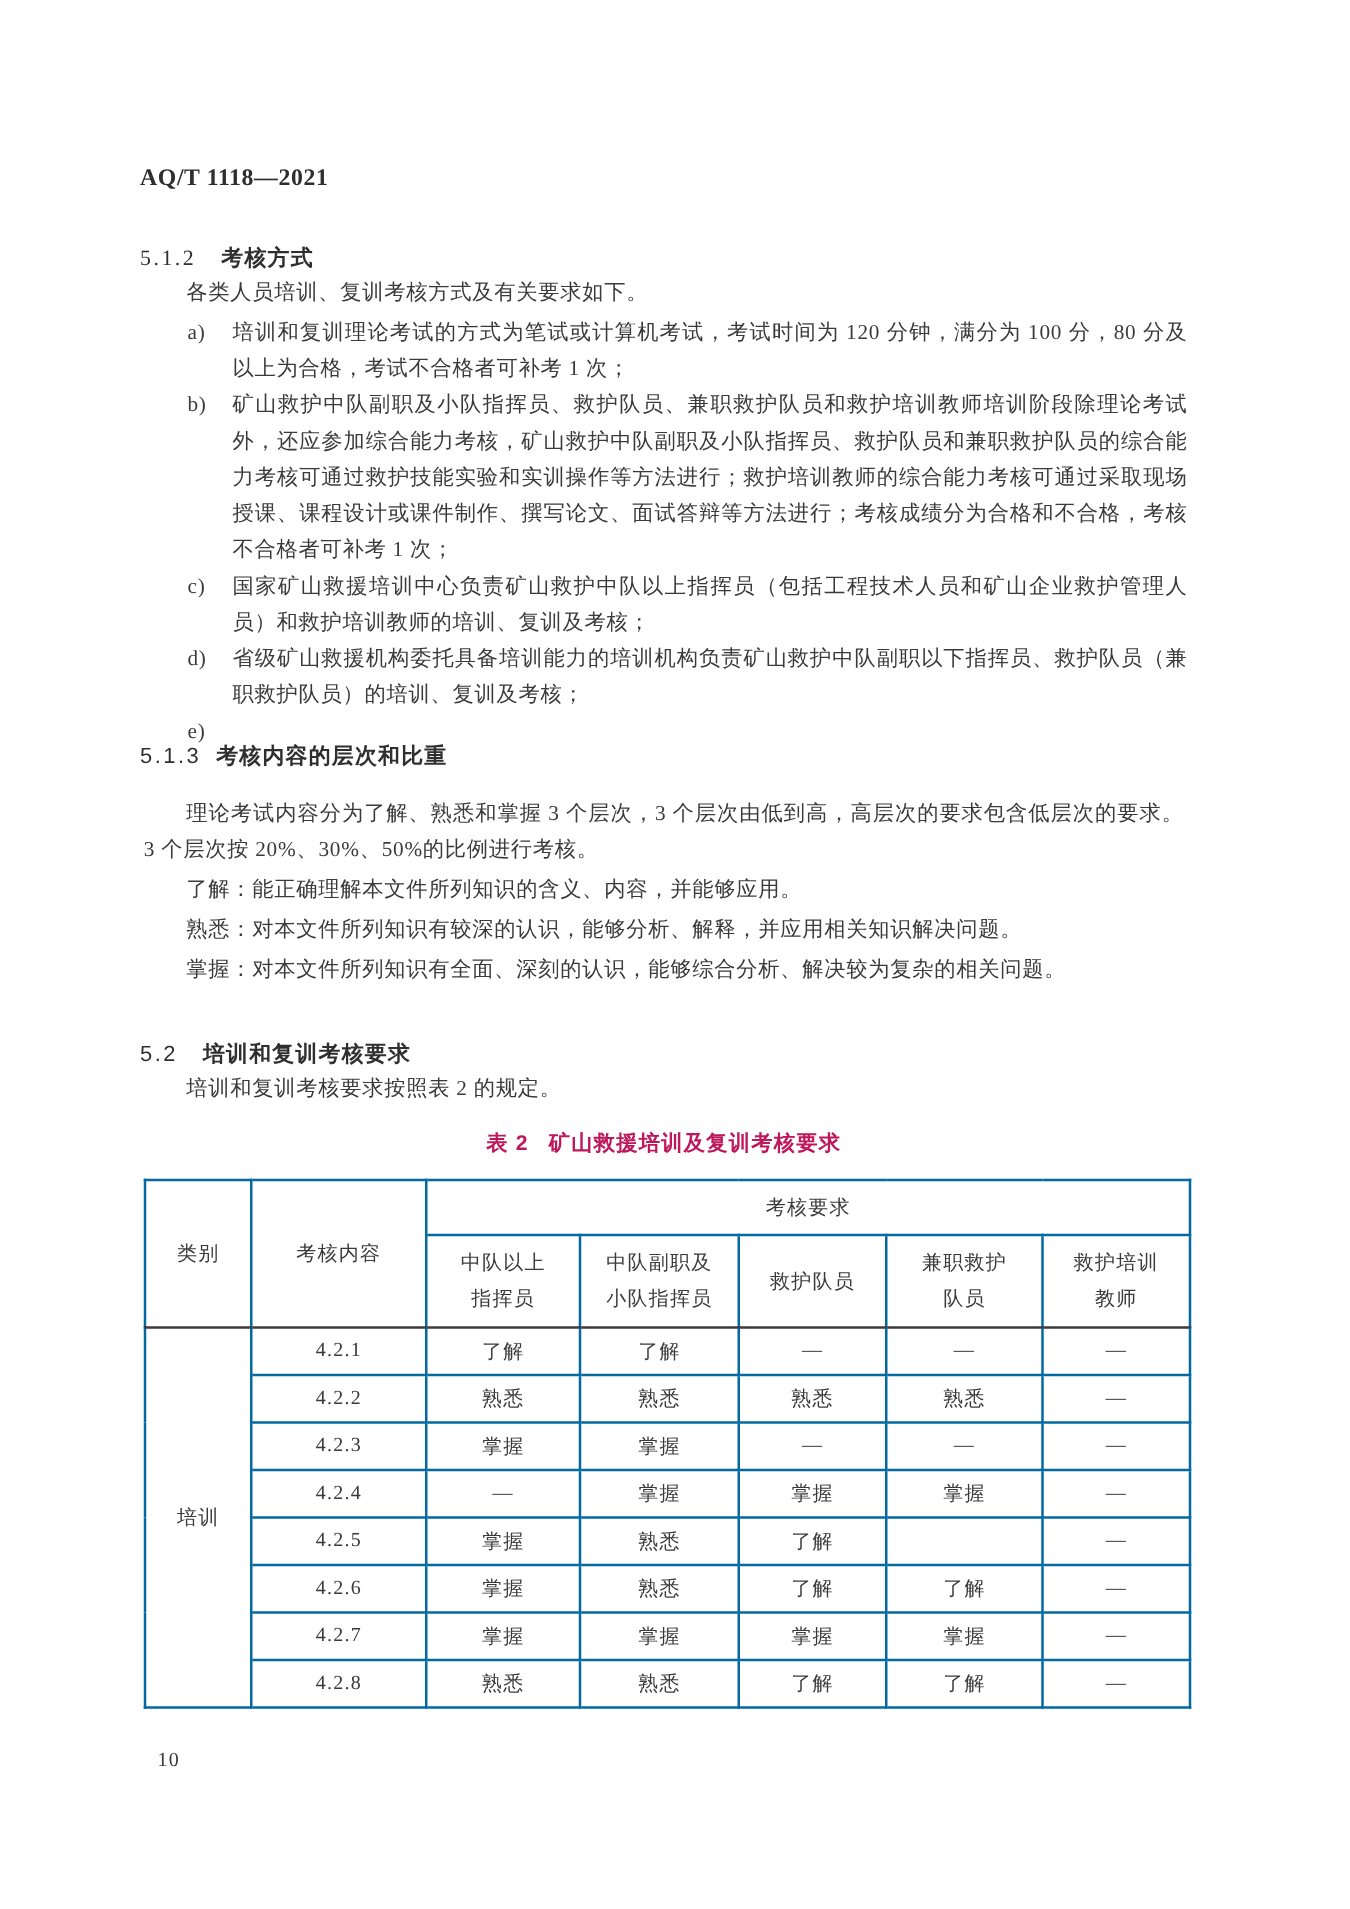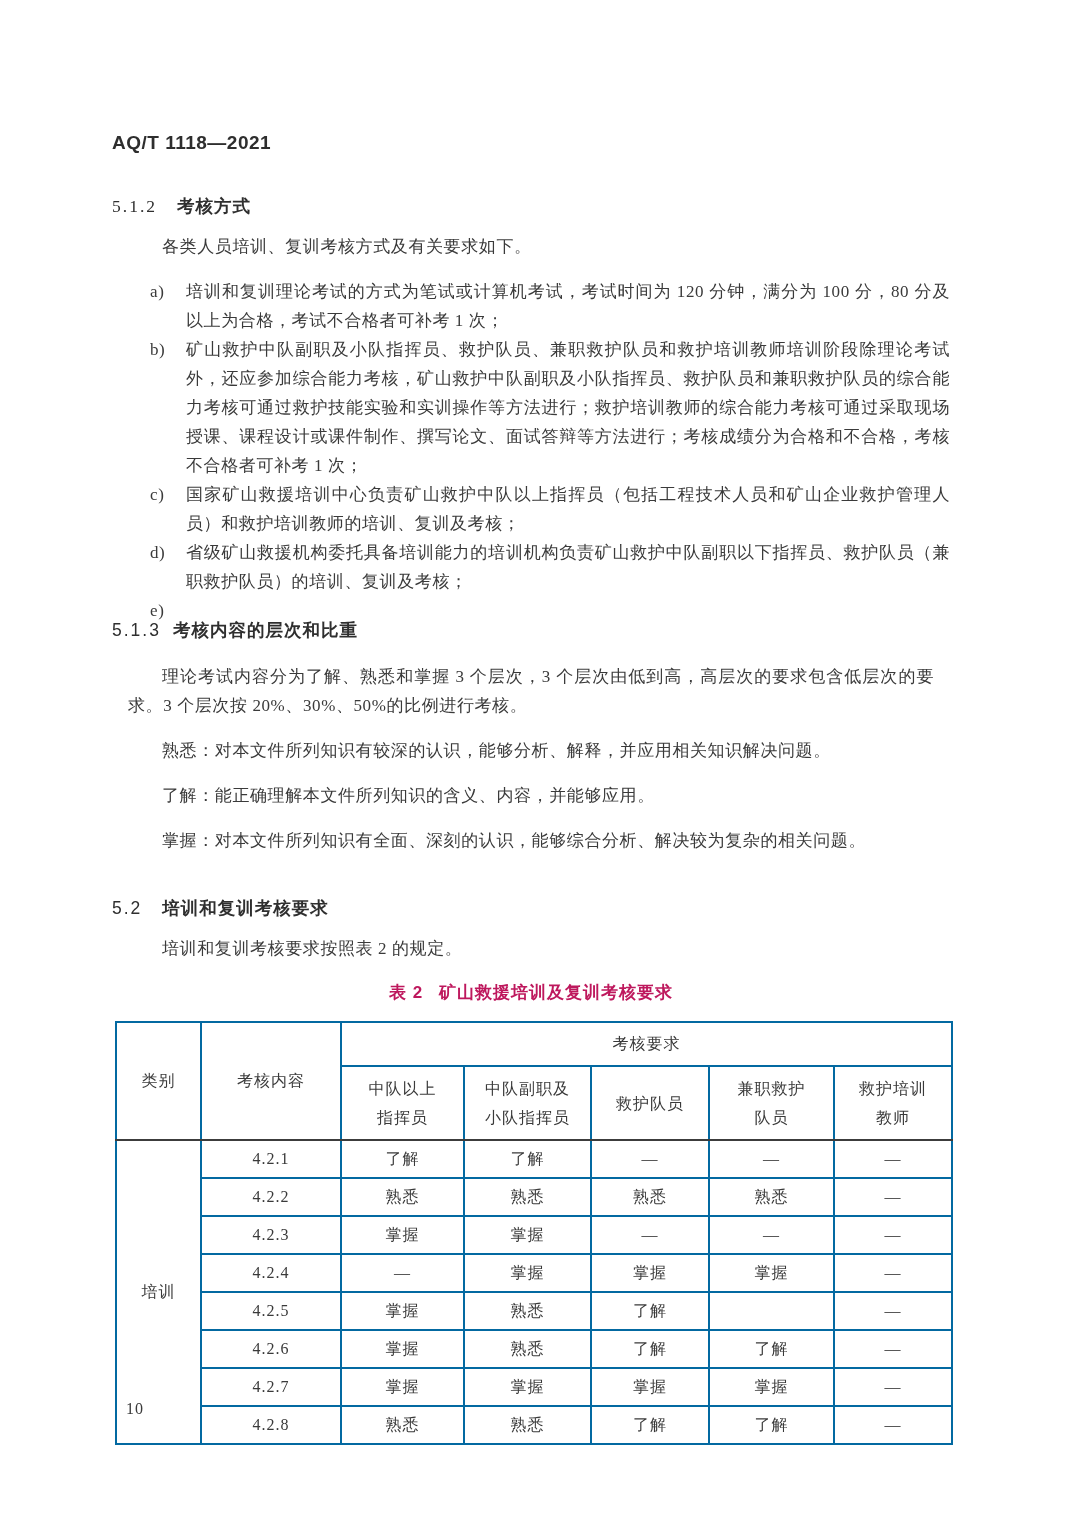--- a/index.html
+++ b/index.html
@@ -4,38 +4,38 @@
 <style>
   html,body { margin:0; padding:0; background:#ffffff; }
   .page {
     position:relative; width:1080px; height:1527px; background:#ffffff;
     overflow:hidden; color:#3a3a3a;
     font-family:"Liberation Serif","DejaVu Serif",serif;
   }
   .content { position:absolute; left:112px; top:132px; width:838px; }
 
   .doc-number {
-    font-family:Liberation Sans, sans-serif;
+    font-family:Liberation Serif, serif;
     font-weight:700; font-size:19px; letter-spacing:0.5px; color:#2e2e2e;
     line-height:22px;
   }
 
   .section-heading {
     display:flex; align-items:baseline; gap:20px; margin:0;
     font-family:"Liberation Sans","DejaVu Sans",sans-serif;
     font-size:17.5px; line-height:20px; color:#2f2f2f;
   }
   .section-heading .num { font-weight:400; letter-spacing:2px; }
   .section-heading .title { font-weight:700; letter-spacing:1px; }
   .mt-h1 { margin-top:42px;font-family:Liberation Serif, serif; }
   .mt-h2 { margin-top:24px;gap:12px; }
   .mt-h3 { margin-top:43px; }
 
   .bodytext { font-size:17px; line-height:29px; letter-spacing:0.6px; text-align:justify; color:#3a3a3a; }
-  p.para { margin:16px; text-indent:2em; }
+  p.para { margin:3px; text-indent:2em; }
   .intro { margin-top:11px; }
   .para-block { margin-top:22px; }
   .p-52 { margin-top:15px; }
 
   ul.alpha-list { margin:2px 0 0 0; padding:0 0 0 38px; list-style:none; }
   ul.alpha-list li { position:relative; padding-left:36px; margin:0; }
   ul.alpha-list .label { position:absolute; left:0; top:0; }
 
   .table-caption {
     margin-top:19px; display:flex; justify-content:center; gap:16px;
@@ -101,22 +101,22 @@
       </li>
     </ul>
 
     <h3 class="section-heading mt-h2">
       <span class="num">5.1.3</span>
       <span class="title">考核内容的层次和比重</span>
     </h3>
 
     <div class="para-block bodytext">
       <p class="para">理论考试内容分为了解、熟悉和掌握 3 个层次，3 个层次由低到高，高层次的要求包含低层次的要求。3 个层次按 20%、30%、50%的比例进行考核。</p>
+      <p class="para">了解：能正确理解本文件所列知识的含义、内容，并能够应用。</p>
       <p class="para">熟悉：对本文件所列知识有较深的认识，能够分析、解释，并应用相关知识解决问题。</p>
-      <p class="para">了解：能正确理解本文件所列知识的含义、内容，并能够应用。</p>
       <p class="para">掌握：对本文件所列知识有全面、深刻的认识，能够综合分析、解决较为复杂的相关问题。</p>
     </div>
 
     <h3 class="section-heading mt-h3">
       <span class="num">5.2</span>
       <span class="title">培训和复训考核要求</span>
     </h3>
 
     <p class="para bodytext p-52">培训和复训考核要求按照表 2 的规定。</p>
 

